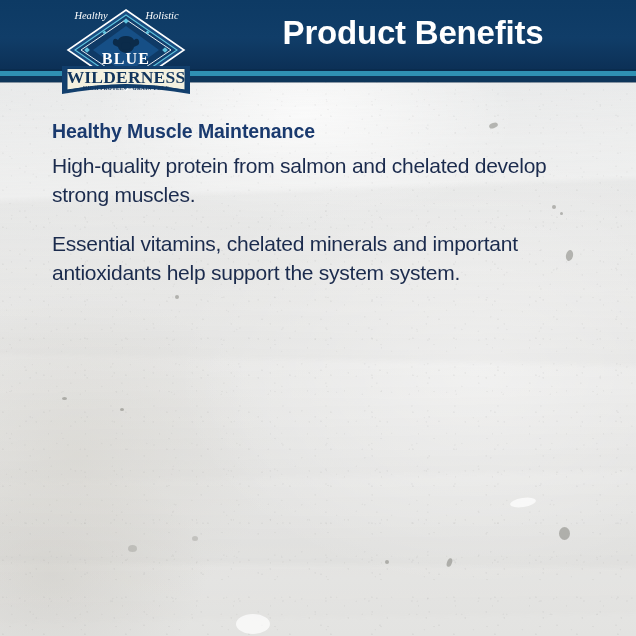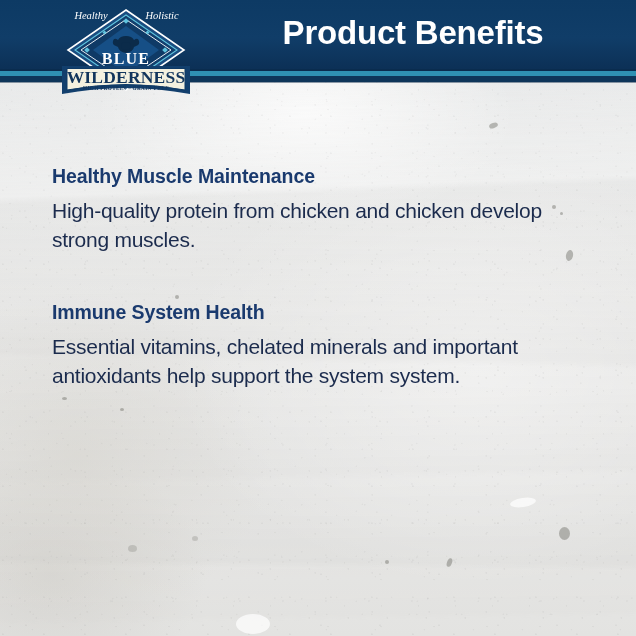--- a/index.html
+++ b/index.html
@@ -144,21 +144,21 @@
   .logo svg { display: block; }
 
   
   .content {
     position: absolute;
     left: 52px;
     top: 118px;
     width: 556px;
     z-index: 4;
   }
-  .benefit { margin-bottom: 20px; margin-top: 45px; }
+  .benefit { margin-bottom: 20px; }
   .benefit:last-child { margin-bottom: 0; }
   .b-head {
     color: #1a3a6e;
     font-size: 19.5px;
     font-weight: bold;
     line-height: 26px;
     letter-spacing: -0.1px;
     margin: 0 0 7px 0;
   }
   .b-body {
@@ -245,23 +245,22 @@
       <path d="M9 64.5 L127 64.5 L127 86 Q68 75 9 86 Z" fill="#f4f1e0" stroke="#0f3a66" stroke-width="1"></path>
       <text x="68" y="79" fill="#12355c" font-family="Liberation Serif, serif" font-size="17.5" font-weight="bold" text-anchor="middle" letter-spacing="0.2">WILDERNESS</text>
       <text x="68" y="85.5" fill="#12355c" font-family="Liberation Serif, serif" font-size="5.2" font-weight="bold" text-anchor="middle" letter-spacing="0.35">HIGH PROTEIN ~ GRAIN-FREE</text>
     </svg>
   </div>
 
   <div class="content">
 
     <div class="benefit">
       <div class="b-head">Healthy Muscle Maintenance</div>
-      <div class="b-body">High-quality protein from chicken and chicken develop strong muscles.</div>
+      <div class="b-body">High-quality protein from salmon and chelated develop strong muscles.</div>
     </div>
 
 
     <div class="benefit">
-      <div class="b-head">Immune System Health</div>
       <div class="b-body">Essential vitamins, chelated minerals and important antioxidants help support the system system.</div>
     </div>
 
   </div>
 </div>
 
 </body></html>

